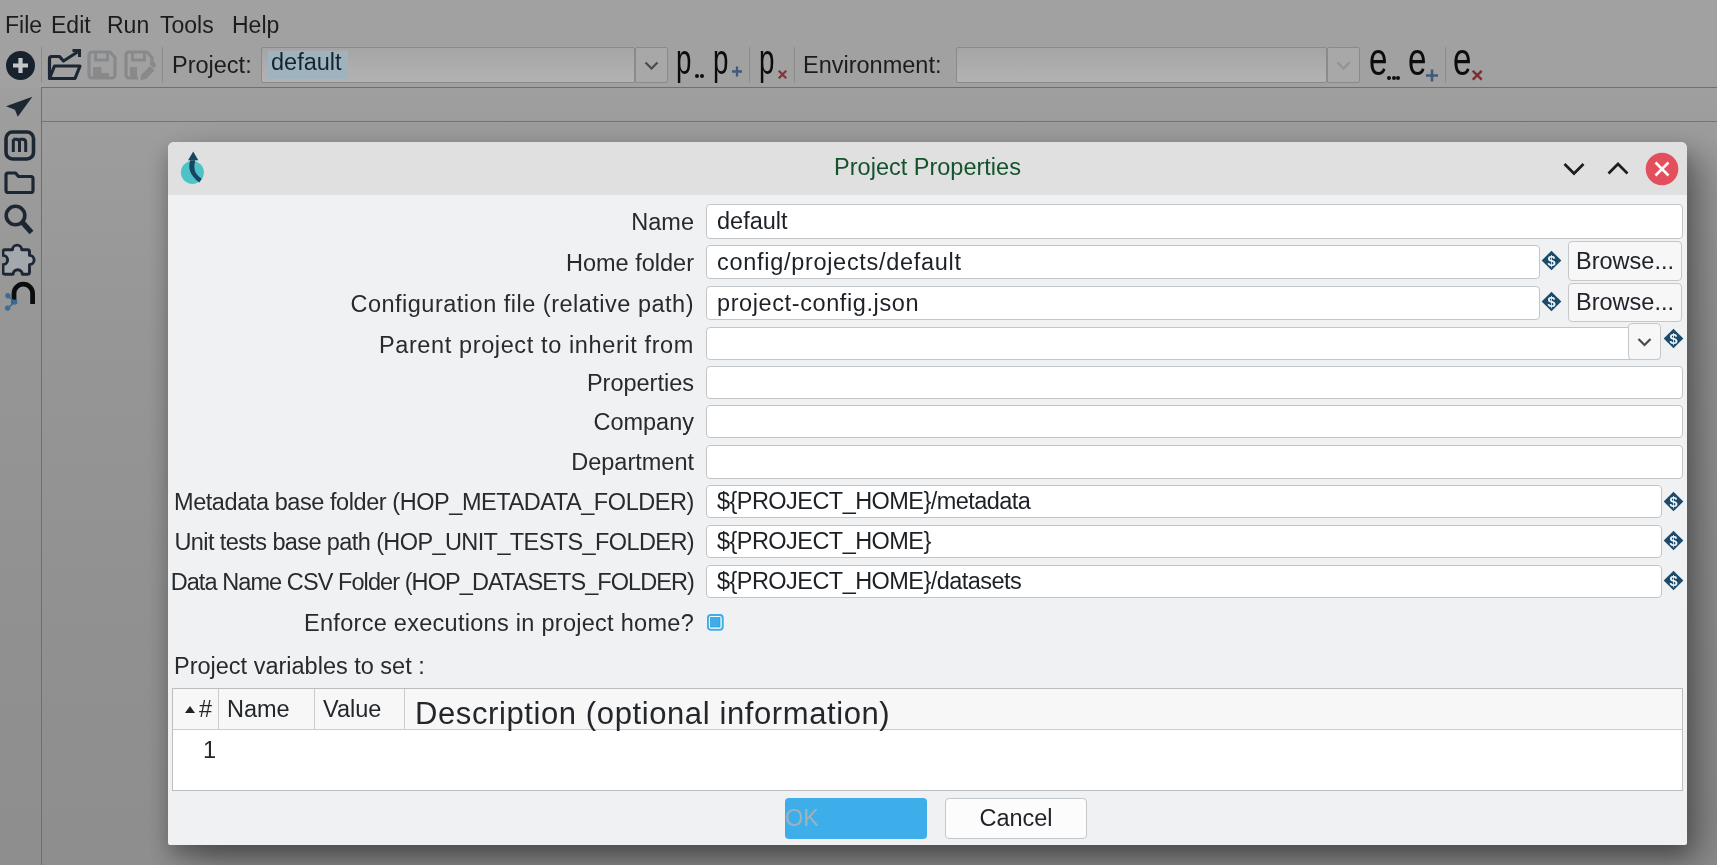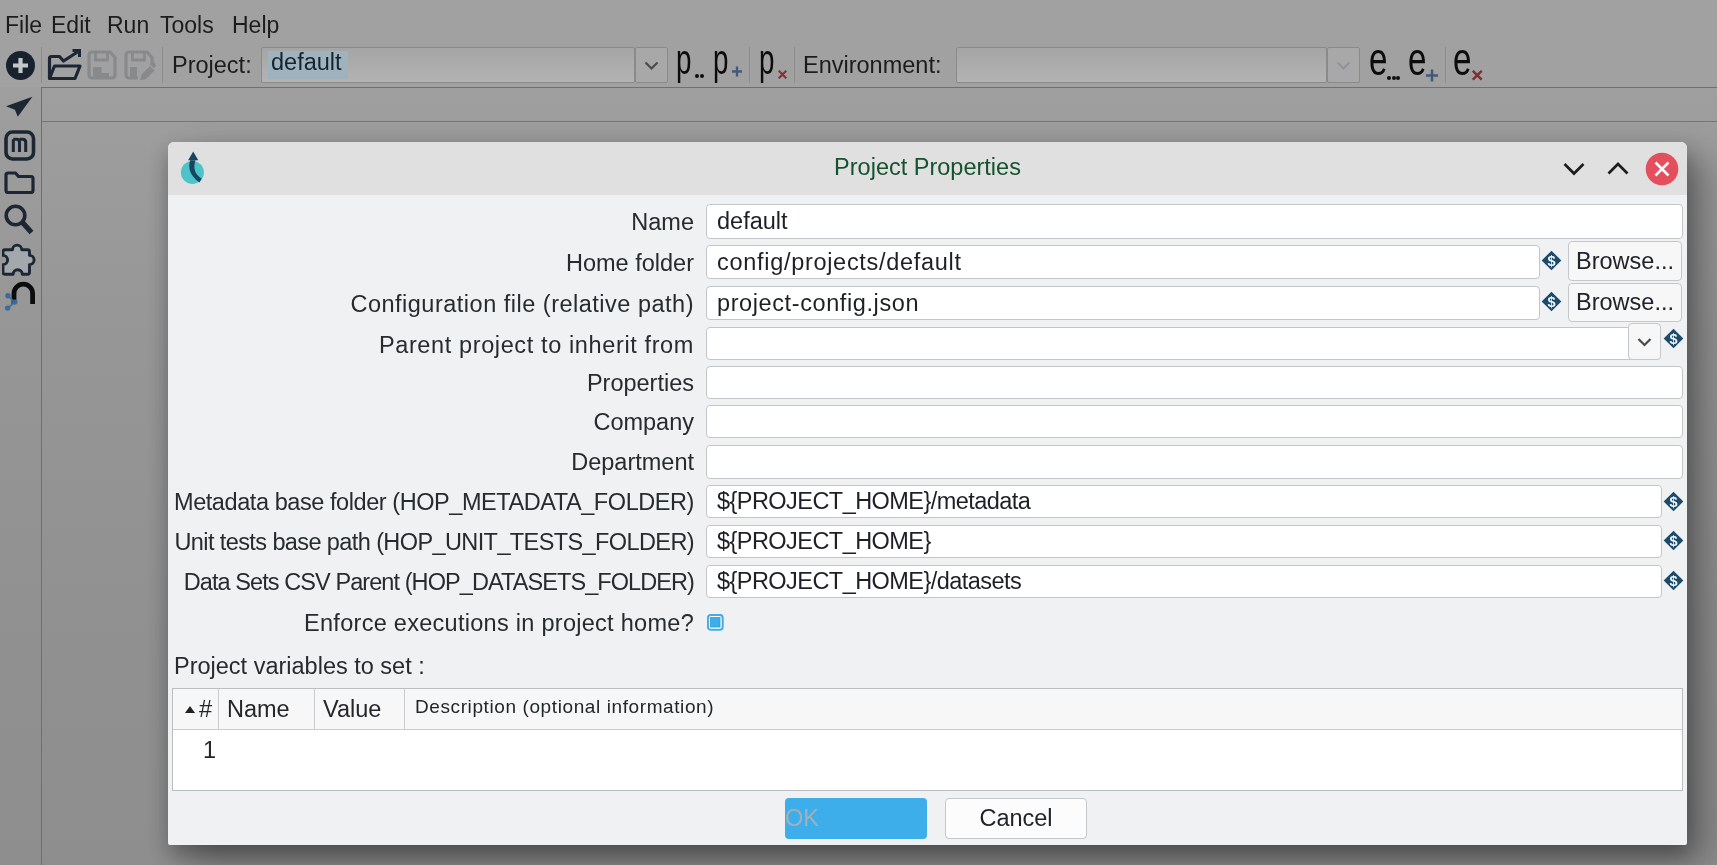--- a/index.html
+++ b/index.html
@@ -187,21 +187,21 @@
     <div class="lbl" style="top:227px">Properties</div>
     <div class="inp" style="top:224px;height:33px;width:977px"></div>
     <div class="lbl" style="top:266px">Company</div>
     <div class="inp" style="top:263px;height:33px;width:977px"></div>
     <div class="lbl" style="top:306px">Department</div>
     <div class="inp" style="top:303px;height:34px;width:977px"></div>
     <div class="lbl" style="top:346px;letter-spacing:-0.43px">Metadata base folder (HOP_METADATA_FOLDER)</div>
     <div class="inp" style="top:343px;height:33px;width:956px;letter-spacing:-0.55px">${PROJECT_HOME}/metadata</div>
     <div class="lbl" style="top:386px;letter-spacing:-0.6px">Unit tests base path (HOP_UNIT_TESTS_FOLDER)</div>
     <div class="inp" style="top:383px;height:33px;width:956px;letter-spacing:-0.55px">${PROJECT_HOME}</div>
-    <div class="lbl" style="top:426px;letter-spacing:-0.92px">Data Sets CSV Parent (HOP_DATASETS_FOLDER)</div>
+    <div class="lbl" style="top:426px;letter-spacing:-0.92px">Data Name CSV Folder (HOP_DATASETS_FOLDER)</div>
     <div class="inp" style="top:423px;height:33px;width:956px;letter-spacing:-0.55px">${PROJECT_HOME}/datasets</div>
 
     <div class="btn" style="left:1400px;top:99px;width:114px;height:40px;line-height:38px">Browse...</div>
     <div class="btn" style="left:1400px;top:141px;width:114px;height:39px;line-height:37px">Browse...</div>
 
     <div class="btn" style="left:1460px;top:181px;width:33px;height:37px">
       <svg width="31" height="35" viewBox="0 0 31 35">
           <path d="M9.5 15 l6 6 L21.5 15" fill="none" stroke="#4a4a4a" stroke-width="2.2"></path>
         </svg>
     </div>
@@ -243,20 +243,20 @@
       <div style="position:absolute;left:0;top:0;width:100%;height:41px;background:#f7f7f7;border-bottom:1px solid #cacdcf"></div>
       <div style="position:absolute;left:45px;top:0;width:1px;height:41px;background:#cacdcf"></div>
       <div style="position:absolute;left:141px;top:0;width:1px;height:41px;background:#cacdcf"></div>
       <div style="position:absolute;left:231px;top:0;width:1px;height:41px;background:#cacdcf"></div>
       <svg style="position:absolute;left:12px;top:17px" width="10" height="7" viewBox="0 0 10 7">
           <path d="M5 0 L10 7 L0 7 Z" fill="#222"></path>
         </svg>
       <div style="position:absolute;left:26px;top:7px;font-size:23.5px;color:#23272b">#</div>
       <div style="position:absolute;left:54px;top:7px;font-size:23.5px;color:#23272b">Name</div>
       <div style="position:absolute;left:150px;top:7px;font-size:23.5px;color:#23272b">Value</div>
-      <div style="position:absolute;left:242px;top:7px;font-size:19px;color:#23272b;letter-spacing:0.6px">Description (optional information)</div>
+      <div style="position:absolute;left:242px;top:7px;font-size:31px;color:#23272b;letter-spacing:0.6px">Description (optional information)</div>
       <div style="position:absolute;left:30px;top:48px;font-size:23.5px;color:#23272b">1</div>
     </div>
 
     <div class="abs" style="left:617px;top:656px;width:142px;height:41px;background:#3daee9;border-radius:4px;line-height:41px;font-size:23.5px;color:#9fb1bb">OK</div>
     <div class="btn" style="left:777px;top:656px;width:142px;height:41px;line-height:39px;background:#fcfcfc">Cancel</div>
   </div>
 </div>
 
 </body></html>

